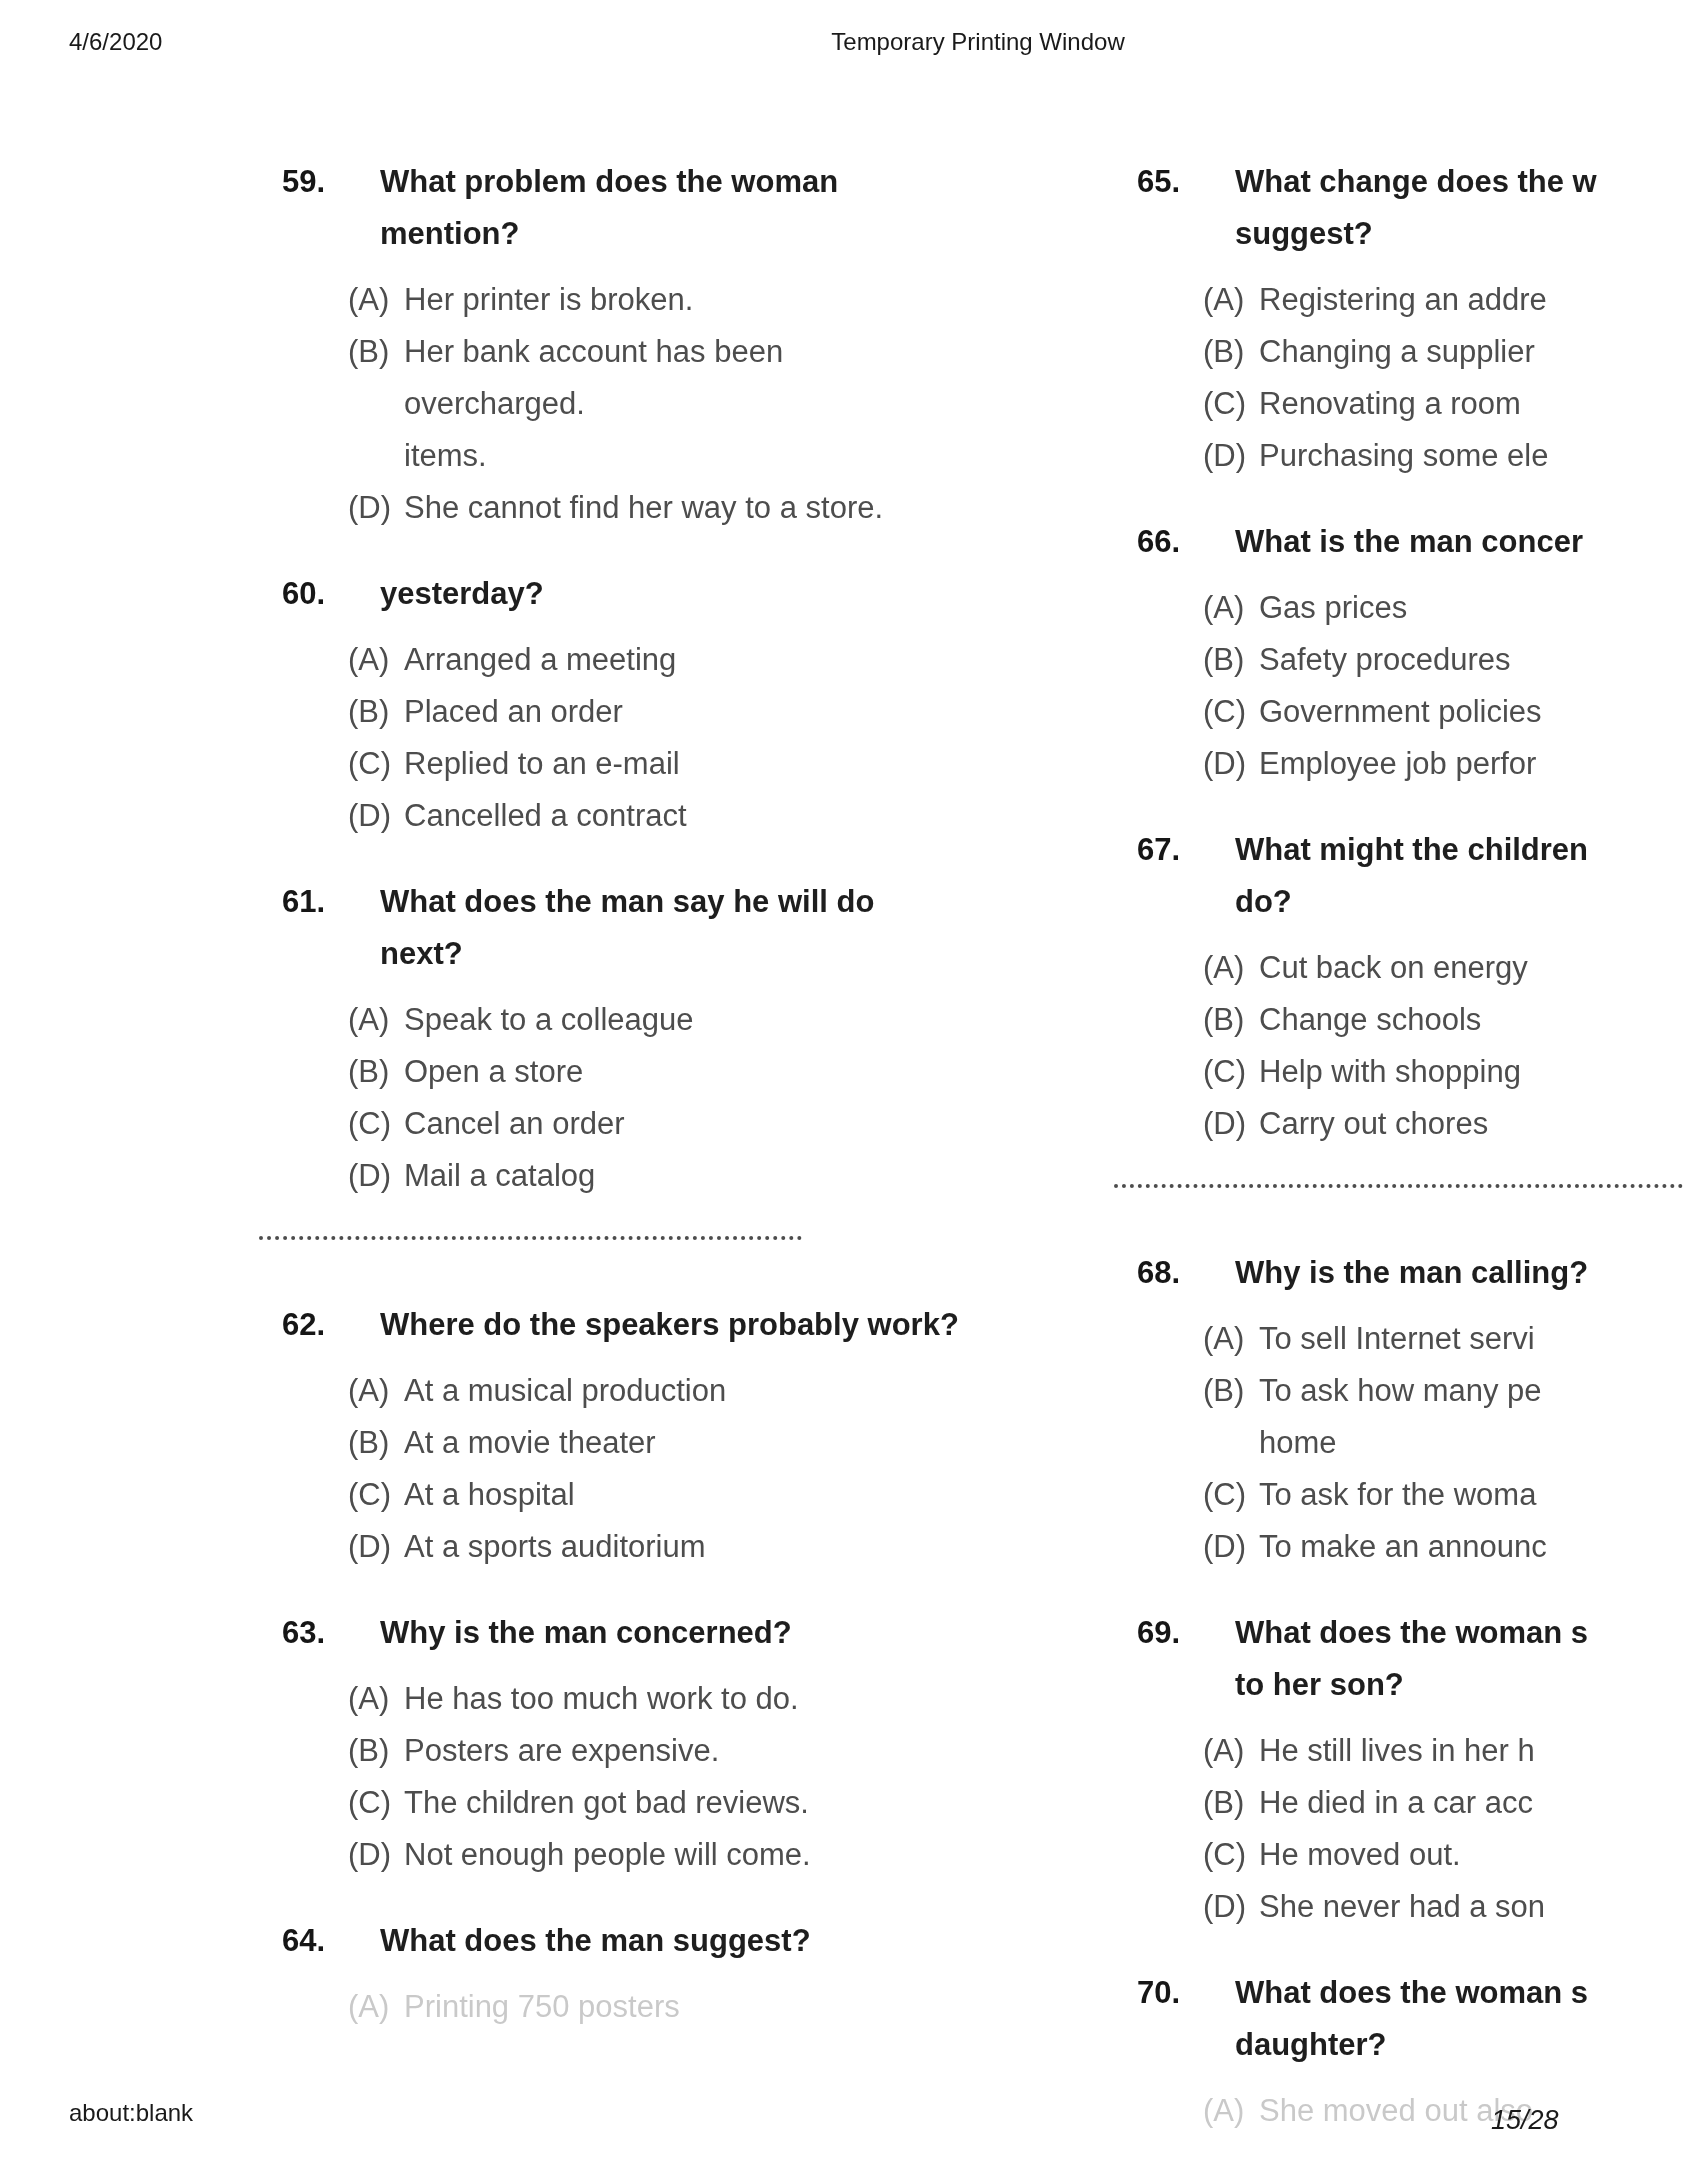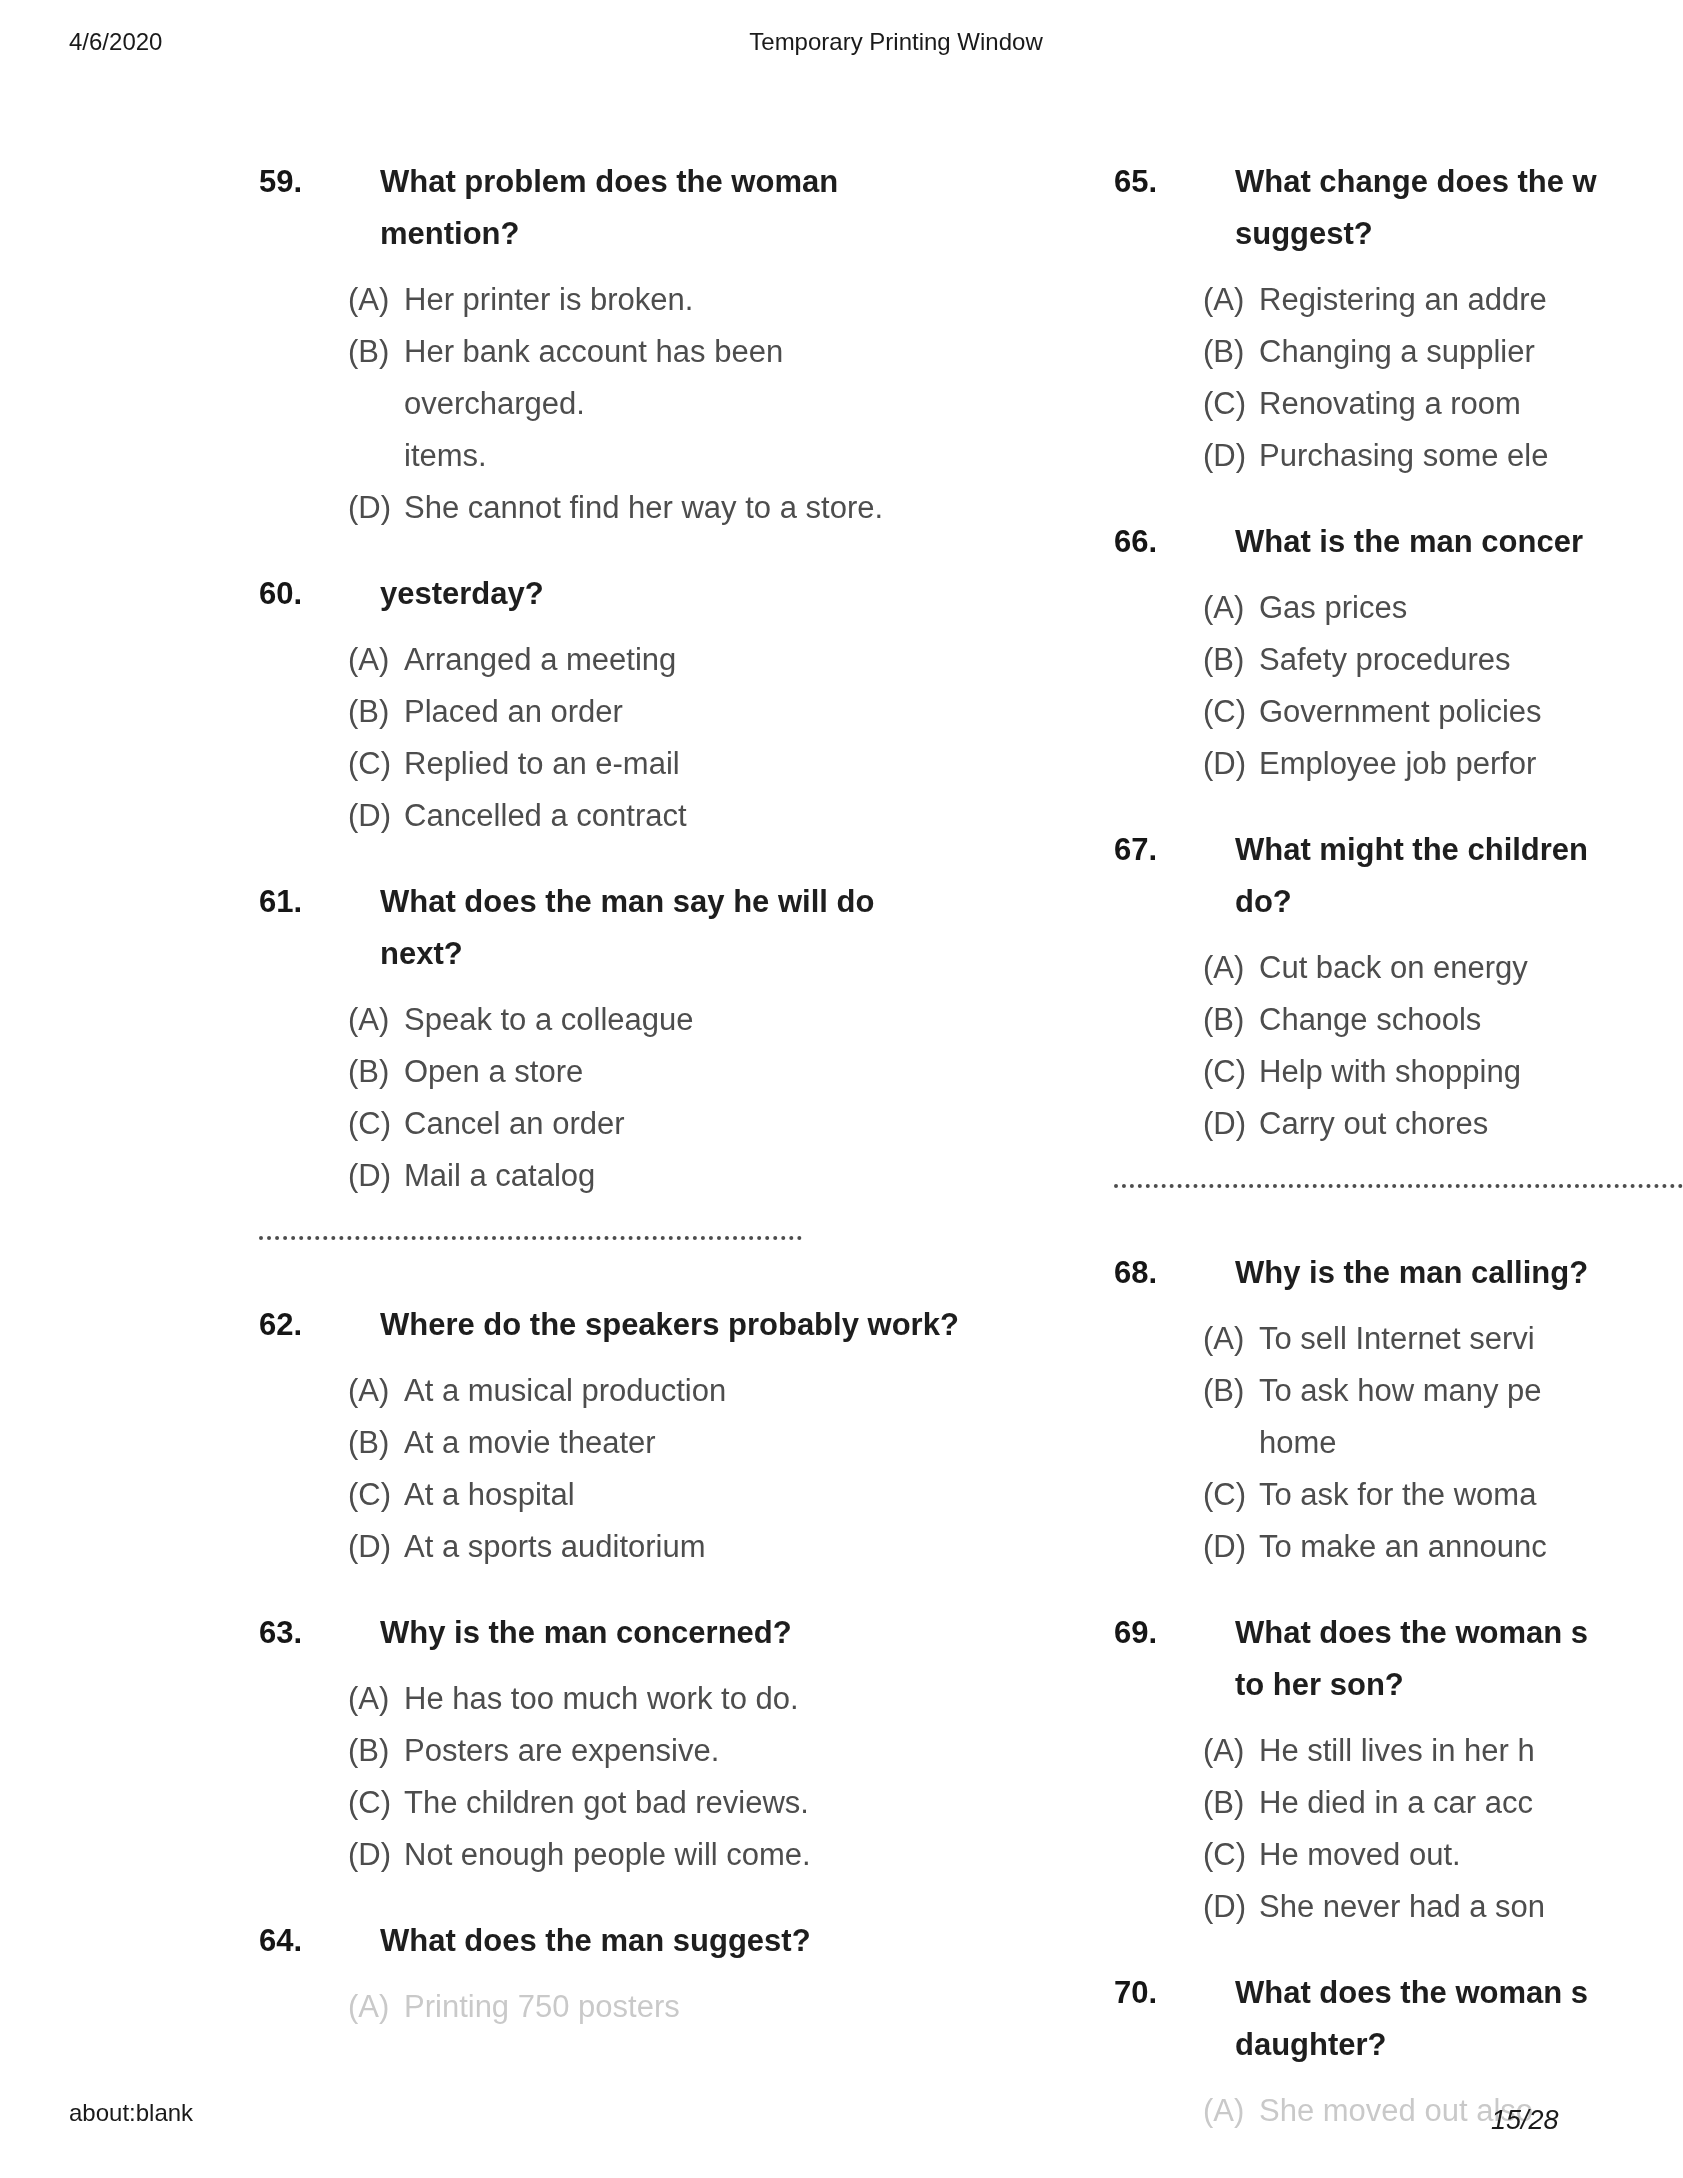--- a/index.html
+++ b/index.html
@@ -4,31 +4,31 @@
 <style>
   html,body{margin:0;padding:0;}
   body{
     width:1683px;height:2178px;position:relative;overflow:hidden;
     background:#ffffff;
     font-family:"Liberation Sans", sans-serif;
   }
   
   .chrome{position:absolute;color:#1a1a1a;font-size:24px;white-space:nowrap;}
   .hdr-date{left:69px;top:28px;}
-  .hdr-title{left:896px;top:28px;transform:translateX(-50%);}
+  .hdr-title{left:978px;top:28px;transform:translateX(-50%);}
   .ftr-url{left:69px;top:2099px;}
   .ftr-page{left:1491px;top:2105px;font-size:27px;font-style:italic;}
   
   .col{position:absolute;top:156px;filter:blur(0.4px);}
   .col-left{left:259px;width:543px;}
   .col-right{left:1114px;width:569px;}
   .q{display:flex;margin-bottom:34px;}
   .qnum{
     flex:0 0 89px;width:89px;
-    font-size:31px;line-height:52px;font-weight:bold;color:#161616;
+    font-size:31px;line-height:52px;font-weight:bold;color:#161616;text-align:center;
   }
   .qbody{flex:1;min-width:0;}
   .stem{margin-bottom:14px;}
   .sline{
     font-size:31px;line-height:52px;font-weight:bold;color:#1e1e1e;white-space:nowrap;margin-left:32px;
   }
   .oline{
     font-size:31px;line-height:52px;color:#4d4d4d;white-space:nowrap;
   }
   .olabel{display:inline-block;min-width:56px;}

